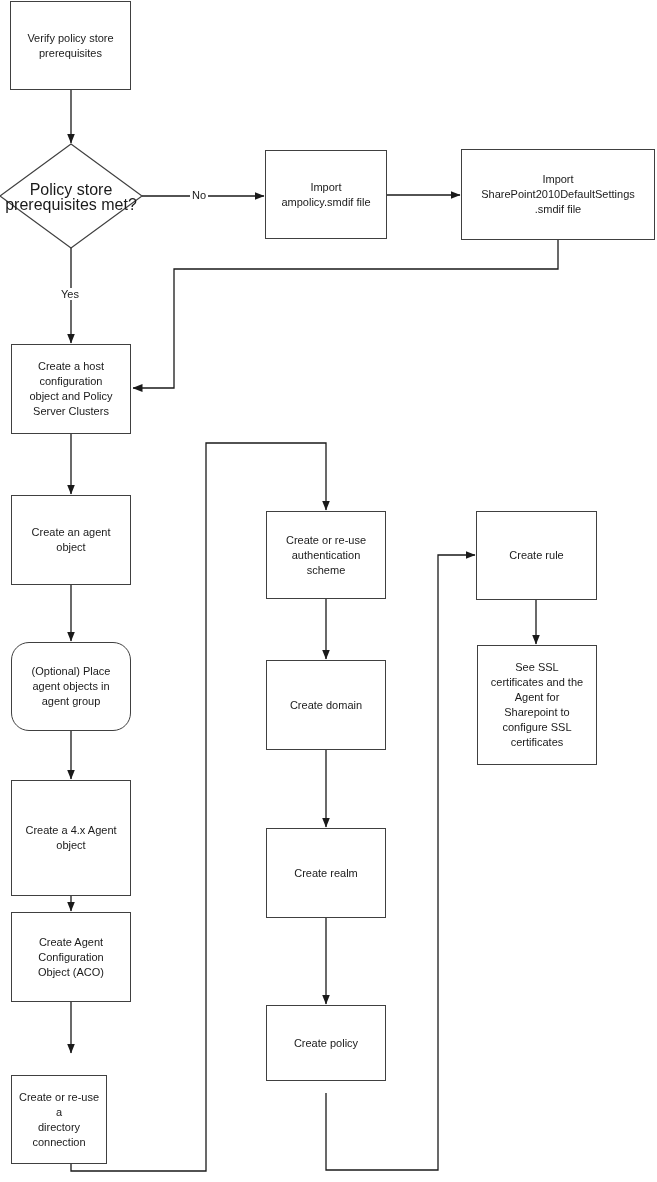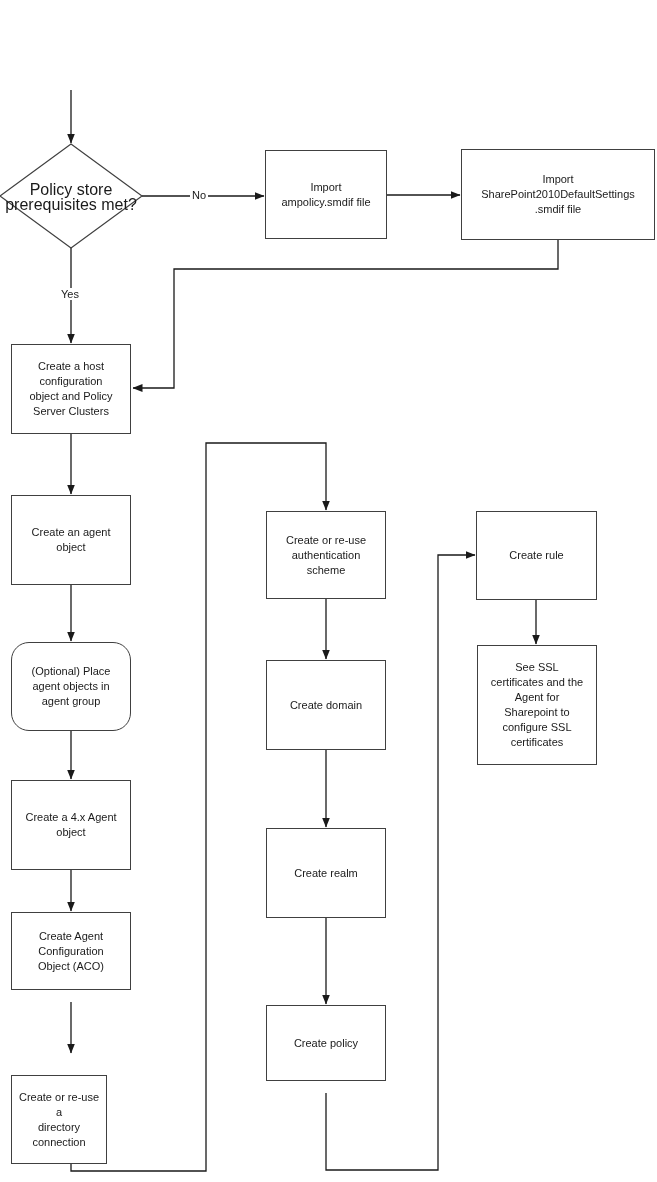--- a/index.html
+++ b/index.html
@@ -53,22 +53,22 @@
     padding: 0 2px;
     z-index: 2;
   }
   
   .n-verify            { left: 10px;  top: 1px;    width: 121px; height: 89px; }
   .n-import-ampolicy   { left: 265px; top: 150px;  width: 122px; height: 89px; }
   .n-import-sharepoint { left: 461px; top: 149px;  width: 194px; height: 91px; }
   .n-host-config       { left: 11px;  top: 344px;  width: 120px; height: 90px; }
   .n-agent-object      { left: 11px;  top: 495px;  width: 120px; height: 90px; }
   .n-optional-group    { left: 11px;  top: 642px;  width: 120px; height: 89px; border-radius: 18px; }
-  .n-agent-4x          { left: 11px;  top: 780px;  width: 120px; height: 90px; }
-  .n-aco               { left: 11px;  top: 912px;  width: 120px; height: 78px; }
+  .n-agent-4x          { left: 11px;  top: 780px;  width: 120px; height: 116px; }
+  .n-aco               { left: 11px;  top: 912px;  width: 120px; height: 90px; }
   .n-directory         { left: 11px;  top: 1054px; width: 96px; height: 89px; margin-top: 21px; }
   .n-auth-scheme       { left: 266px; top: 511px;  width: 120px; height: 88px; }
   .n-domain            { left: 266px; top: 660px;  width: 120px; height: 90px; }
   .n-realm             { left: 266px; top: 828px;  width: 120px; height: 90px; }
   .n-policy            { left: 266px; top: 1005px; width: 120px; height: 76px; }
   .n-rule              { left: 476px; top: 511px;  width: 121px; height: 89px; }
   .n-ssl-note          { left: 477px; top: 645px;  width: 120px; height: 120px; }
   .l-decision          { left: 3px;   top: 180px;  width: 136px; height: 34px; }
   .l-no                { left: 190px; top: 189px; }
   .l-yes               { left: 59px;  top: 288px; }
@@ -98,20 +98,24 @@
       <polyline points="71,1143 71,1171 206,1171 206,443 326,443 326,510" marker-end="url(#arrow)"></polyline>
       <polyline points="326,599 326,659" marker-end="url(#arrow)"></polyline>
       <polyline points="326,750 326,827" marker-end="url(#arrow)"></polyline>
       <polyline points="326,918 326,1004" marker-end="url(#arrow)"></polyline>
       <polyline points="326,1093 326,1170 438,1170 438,555 475,555" marker-end="url(#arrow)"></polyline>
       <polyline points="536,600 536,644" marker-end="url(#arrow)"></polyline>
     </g>
     <polygon points="71,144 142,196 71,248 0,196" fill="#ffffff" stroke="#404040" stroke-width="1.2"></polygon>
   </svg>
 
+  <div class="node n-verify">
+    <span>Verify policy store
+prerequisites</span>
+  </div>
 
   <div class="decision-label l-decision">
     <span>Policy store
 prerequisites met?</span>
   </div>
 
   <div class="edge-label l-no">No</div>
   <div class="edge-label l-yes">Yes</div>
 
   <div class="node n-import-ampolicy">

